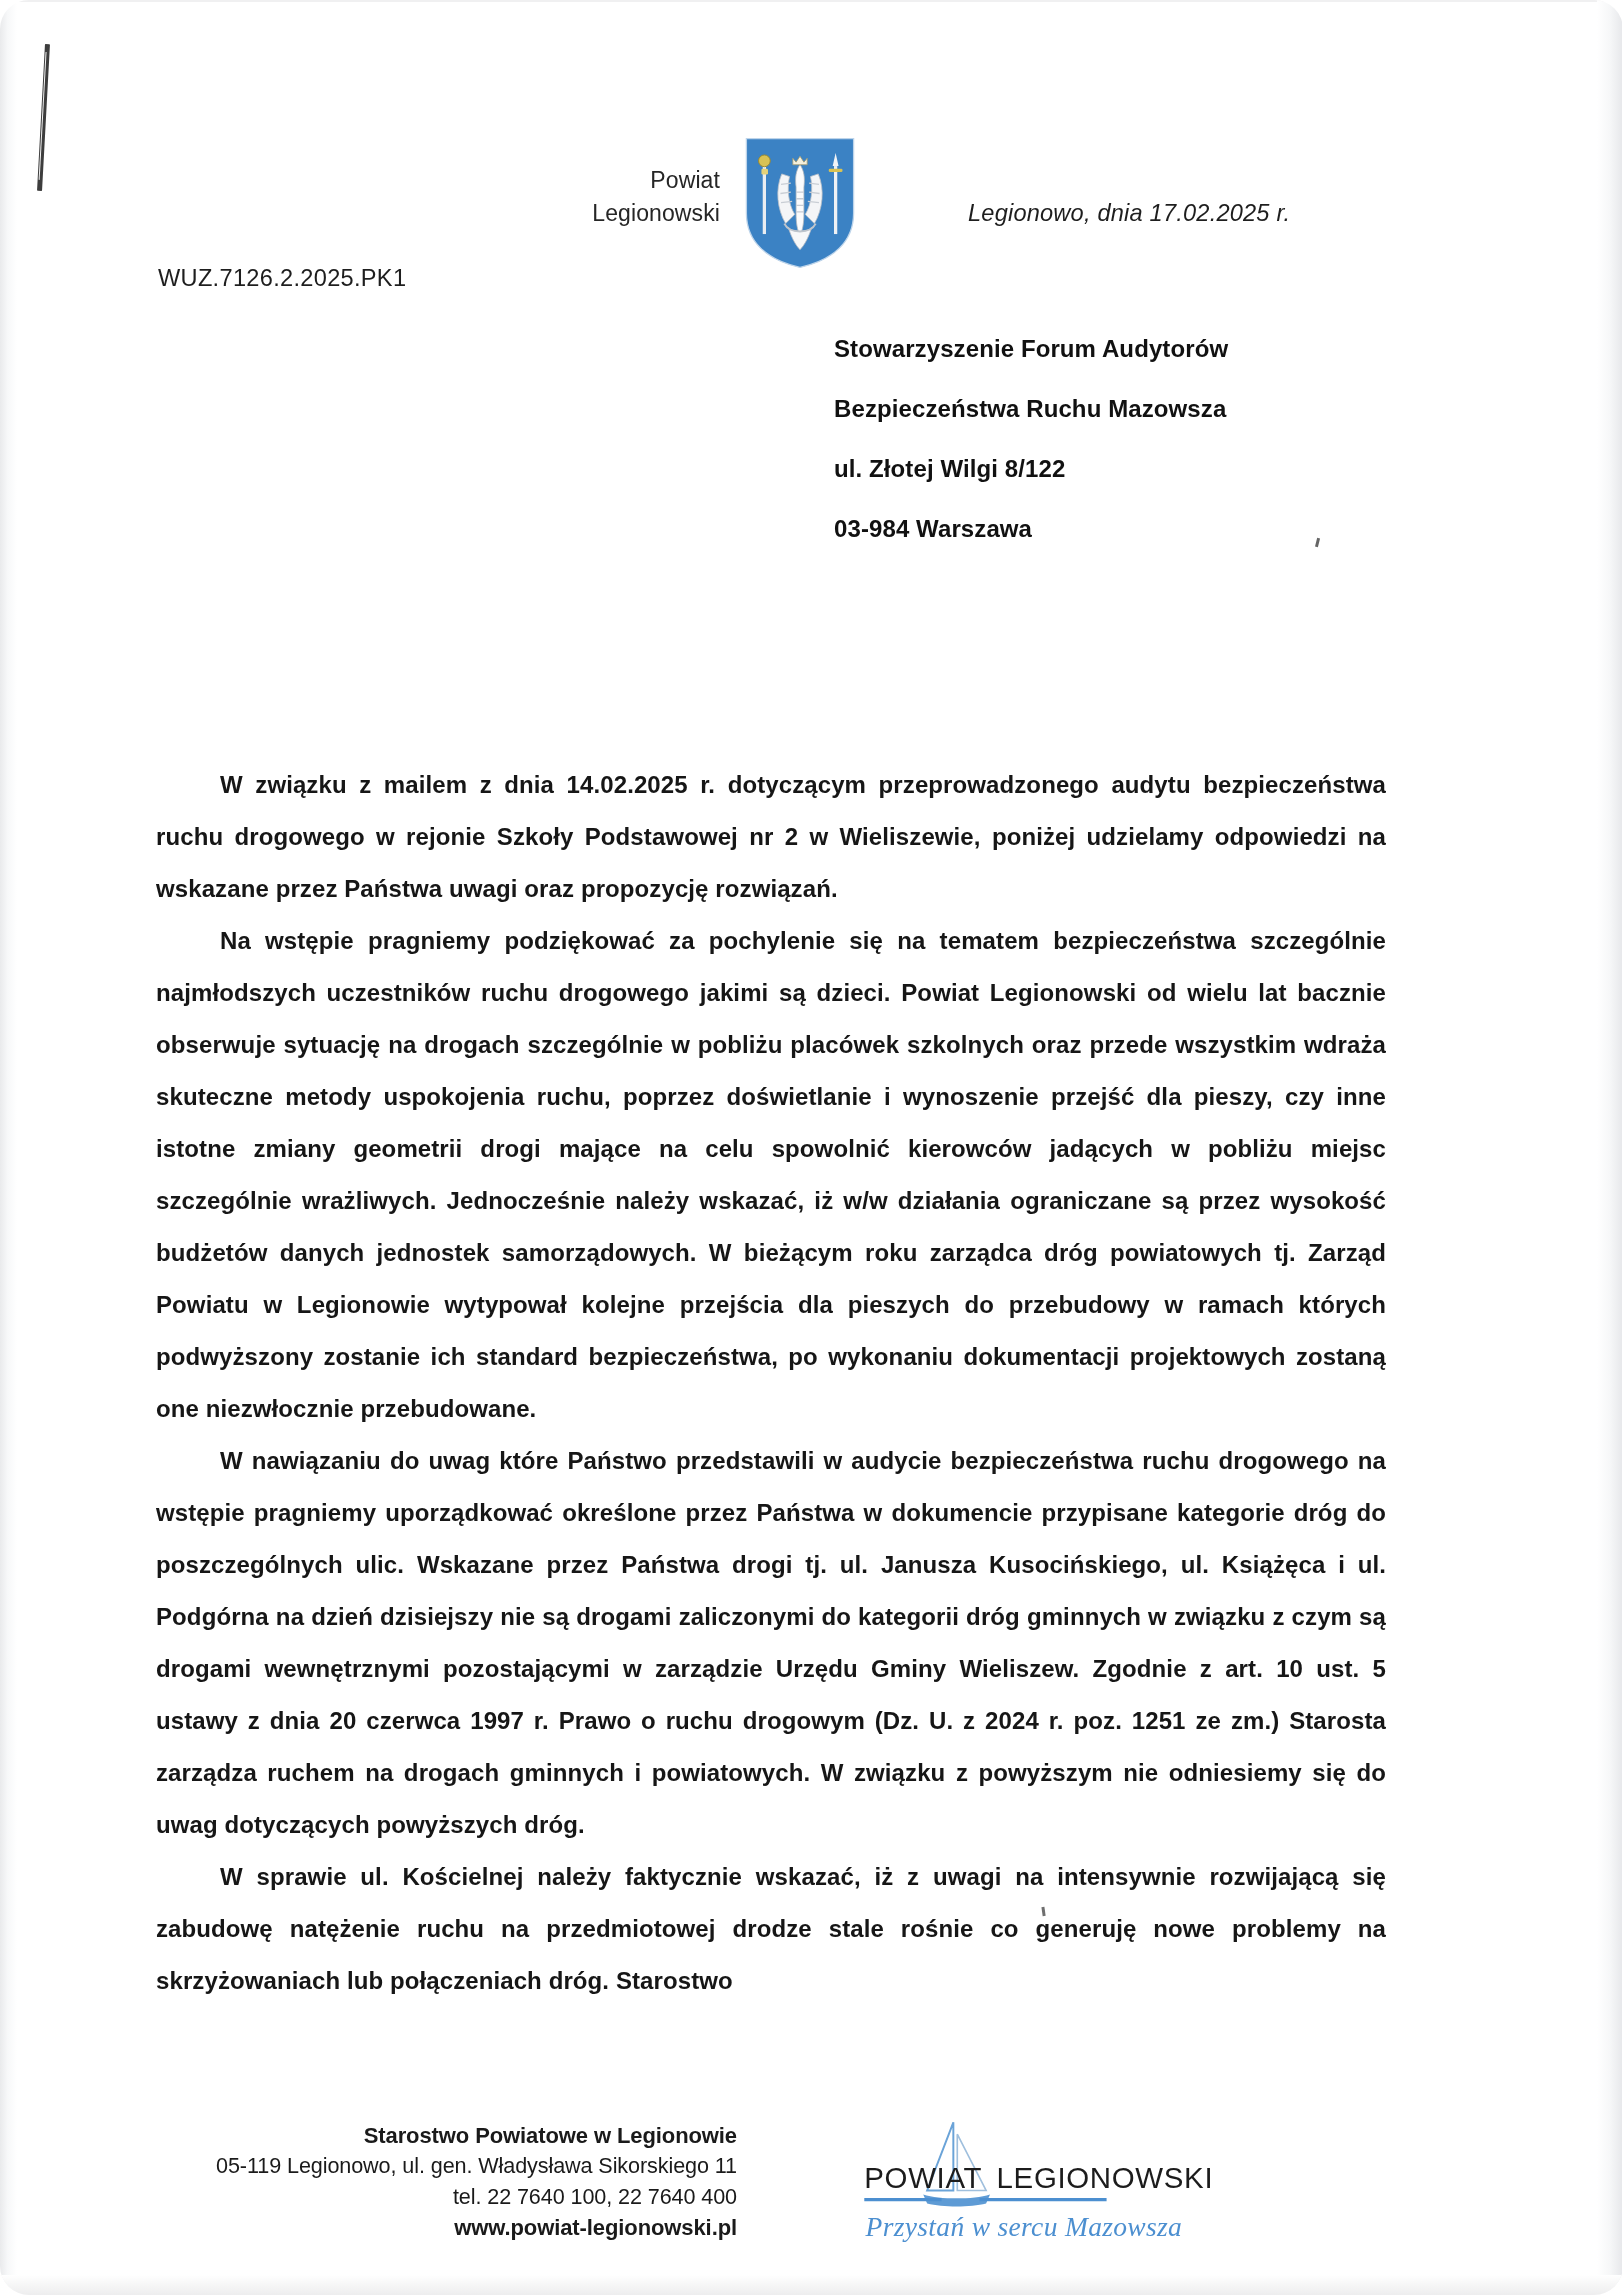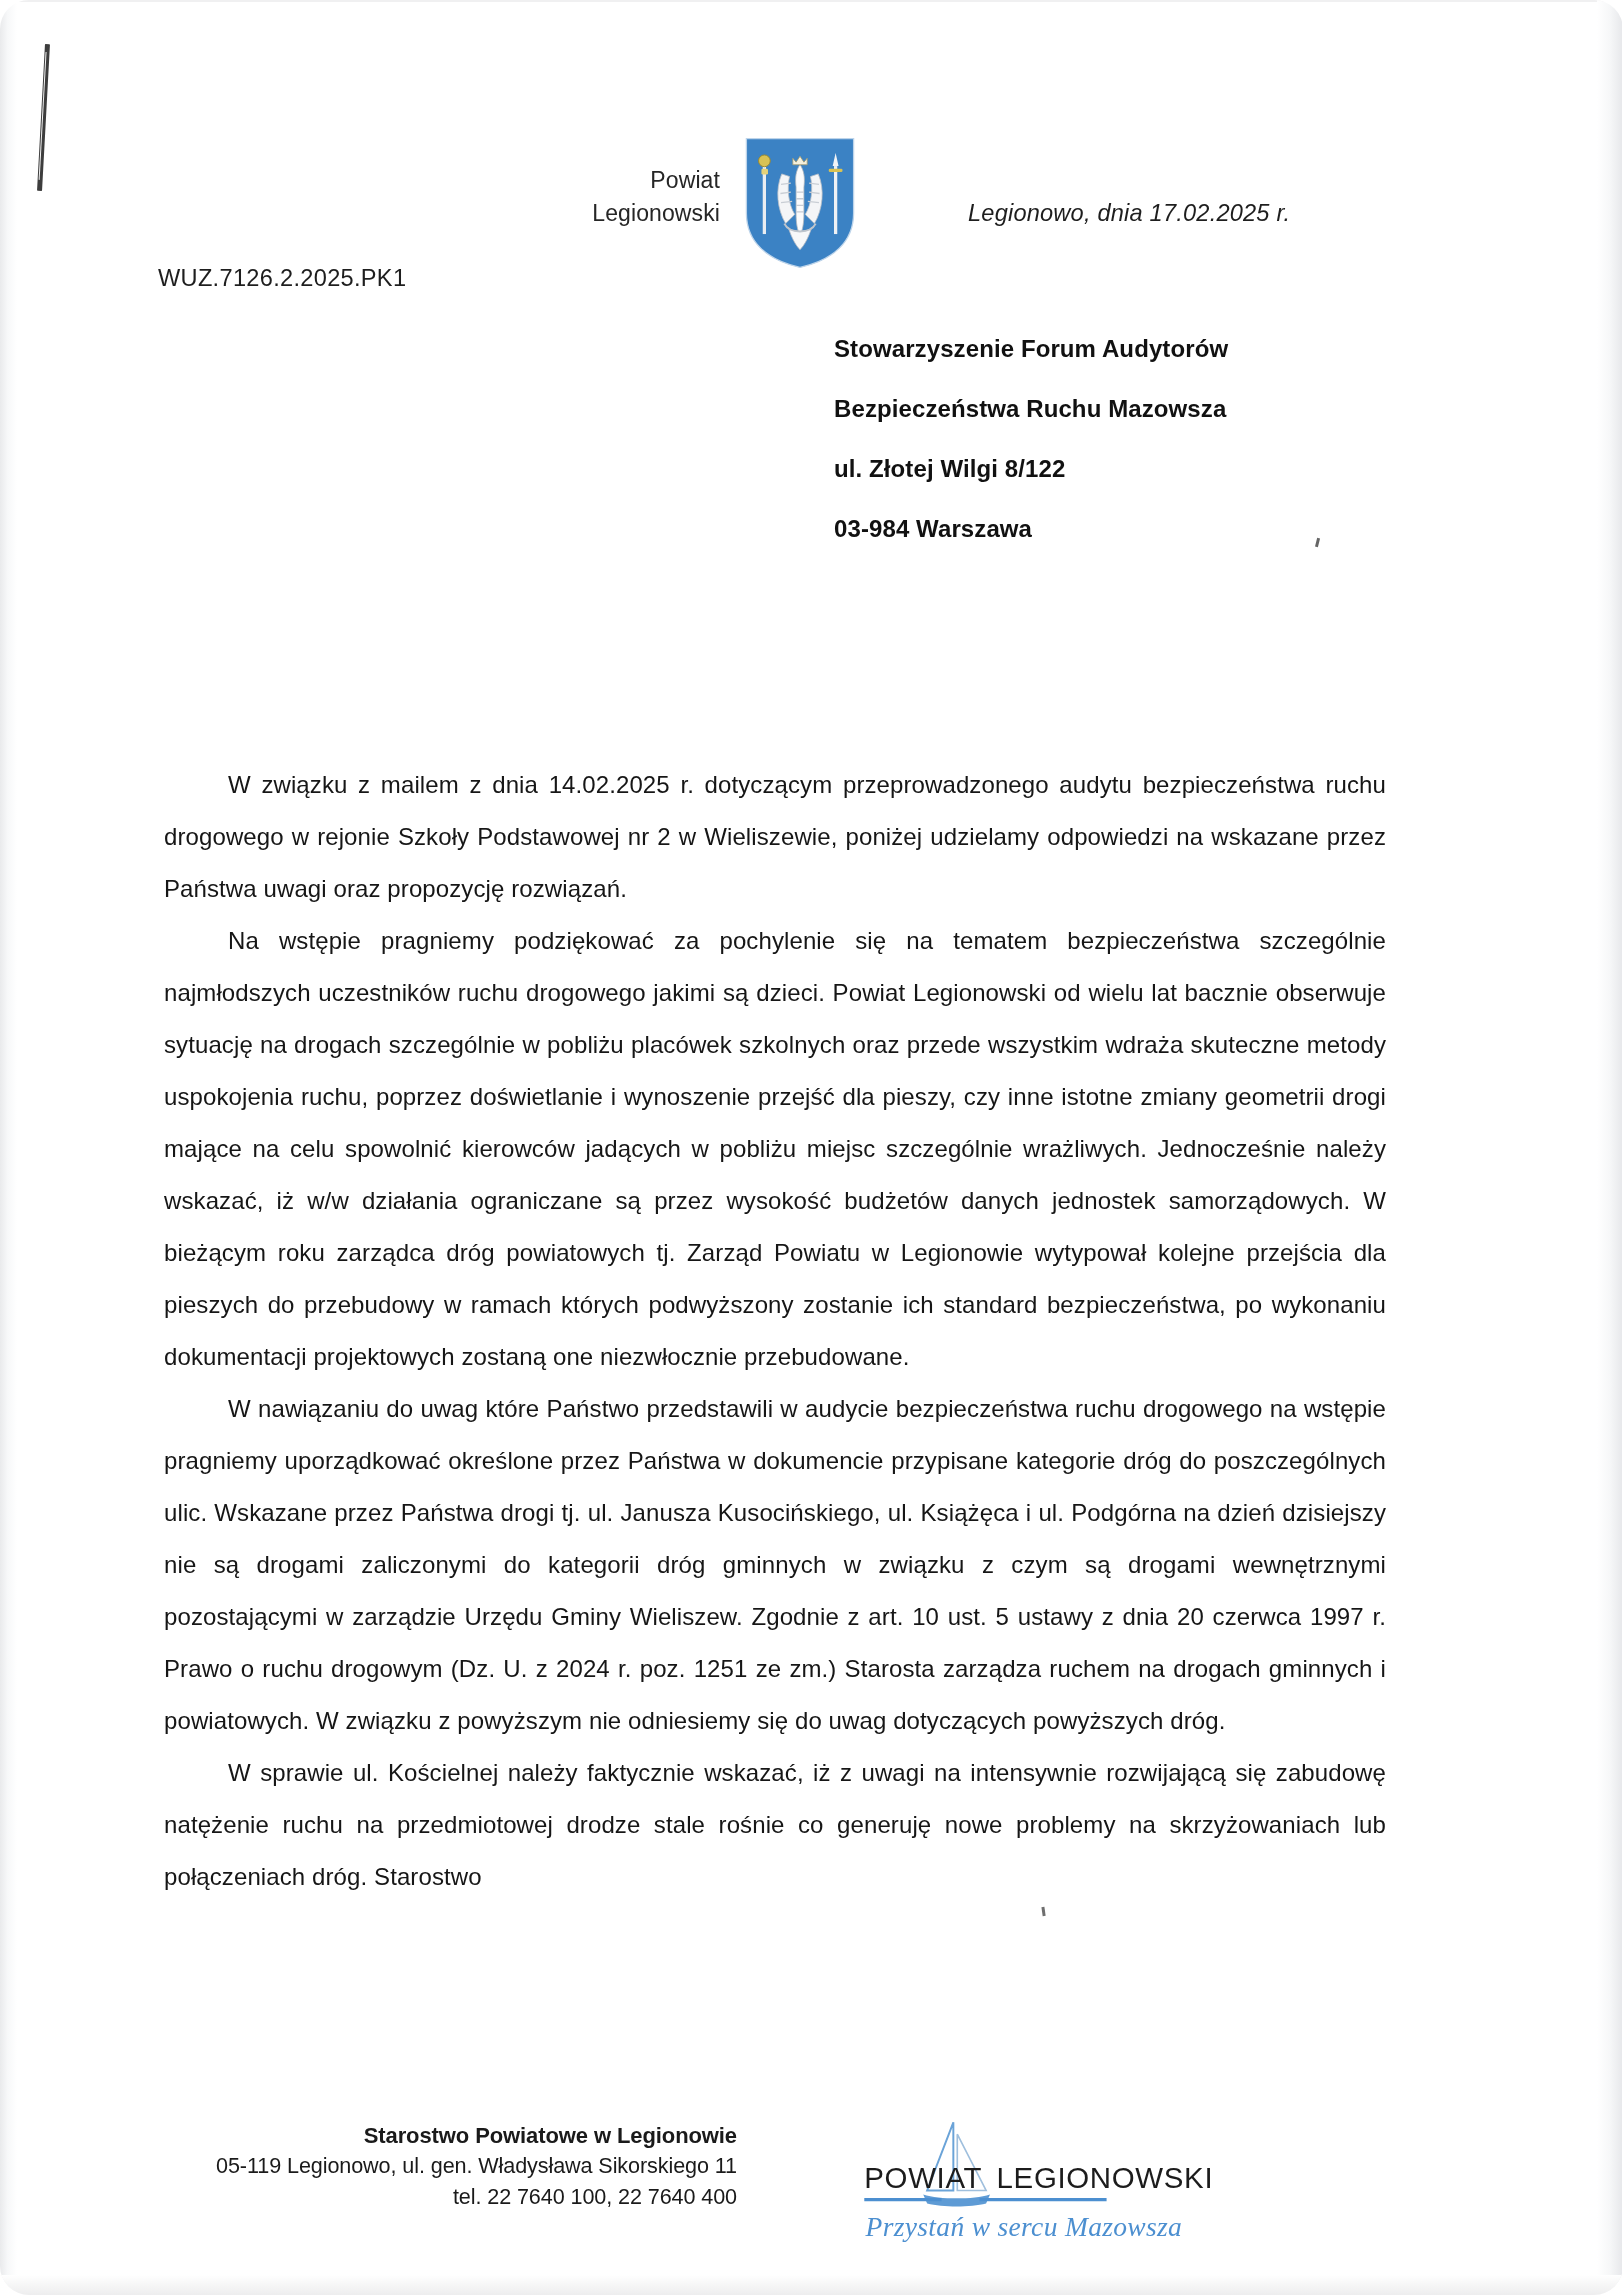--- a/index.html
+++ b/index.html
@@ -157,23 +157,24 @@
     top: 759px;
     width: 1230px;
     font-size: 24px;
     line-height: 52px;
     color: #161616;
     text-align: justify;
     text-justify: inter-word;
     letter-spacing: 0.1px;
   }
   .body-text p {
-    margin: 0 0 0 8px;
+    margin: 0 0 0 0;
     text-indent: 64px;
     text-align: justify;
+    font-weight: bold;
   }
 
   
   .footer {
     position: absolute;
     left: 4px;
     top: 2112px;
     width: 1552px;
     height: 164px;
   }
@@ -287,20 +288,21 @@
     <p>W nawiązaniu do uwag które Państwo przedstawili w audycie bezpieczeństwa ruchu drogowego na wstępie pragniemy uporządkować określone przez Państwa w dokumencie przypisane kategorie dróg do poszczególnych ulic. Wskazane przez Państwa drogi tj. ul. Janusza Kusocińskiego, ul. Książęca i ul. Podgórna na dzień dzisiejszy nie są drogami zaliczonymi do kategorii dróg gminnych w związku z czym są drogami wewnętrznymi pozostającymi w zarządzie Urzędu Gminy Wieliszew. Zgodnie z art. 10 ust. 5 ustawy z dnia 20 czerwca 1997 r. Prawo o ruchu drogowym (Dz. U. z 2024 r. poz. 1251 ze zm.) Starosta zarządza ruchem na drogach gminnych i powiatowych. W związku z powyższym nie odniesiemy się do uwag dotyczących powyższych dróg.</p>
     <p>W sprawie ul. Kościelnej należy faktycznie wskazać, iż z uwagi na intensywnie rozwijającą się zabudowę natężenie ruchu na przedmiotowej drodze stale rośnie co generuję nowe problemy na skrzyżowaniach lub połączeniach dróg. Starostwo</p>
   </div>
 
   <div class="footer">
 
     <div class="footer-address">
       <span class="fa-line fa-strong">Starostwo Powiatowe w Legionowie</span>
       <span class="fa-line">05-119 Legionowo, ul. gen. Władysława Sikorskiego 11</span>
       <span class="fa-line">tel. 22 7640 100, 22 7640 400</span>
+      <span class="fa-line fa-strong">www.powiat-legionowski.pl</span>
     </div>
 
     <div class="footer-logo">
       <svg viewBox="0 0 620 215" xmlns="http://www.w3.org/2000/svg">
 
         <g>
           <path d="M196 8 L196 112 L156 112 Z" fill="none" stroke="#6aa3d8" stroke-width="3"></path>
           <path d="M202 26 L246 112 L202 112 Z" fill="none" stroke="#9fbfdd" stroke-width="2.5"></path>
           <path d="M150 118 C176 126 226 126 252 118 L246 132 C222 138 180 138 156 132 Z" fill="#5e9bd5"></path>
         </g>

